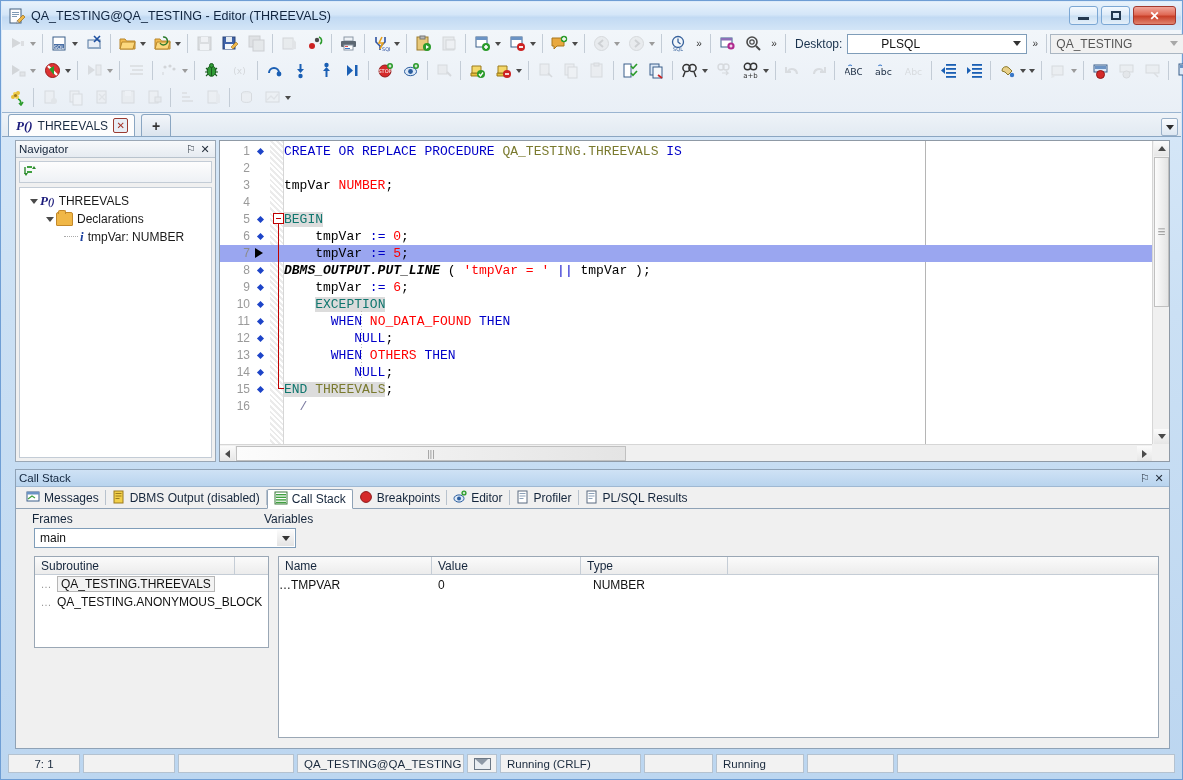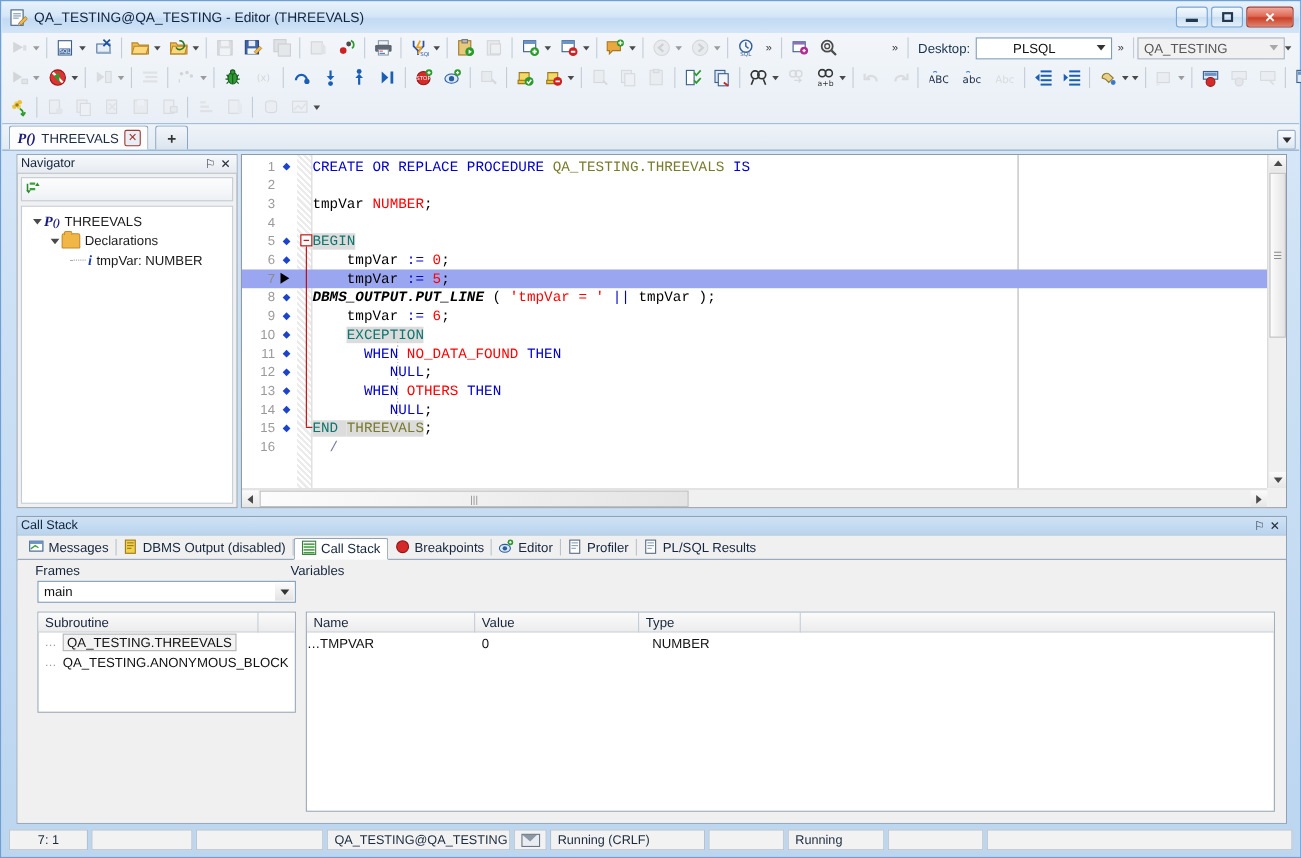--- a/index.html
+++ b/index.html
@@ -278,21 +278,21 @@
   .dtab.active{
     background:#fff;border:1px solid #8fa2b6;border-bottom:1px solid #fff;
     border-radius:2px 2px 0 0;margin-bottom:-1px;
   }
   .dtab-sep{width:1px;height:15px;background:#b8c2cd;align-self:center;}
   .dock-body{
     position:absolute;left:0;top:40px;right:0;bottom:0;background:#f0f0f0;
   }
   .panel-label{position:absolute;font-size:12px;color:#15263c;}
   .frames-combo{
-    position:absolute;left:18px;top:18px;width:235px;height:20px;border:1px solid #7f9db9;background:#fff;
+    position:absolute;left:18px;top:18px;width:262px;height:20px;border:1px solid #7f9db9;background:#fff;
     display:flex;align-items:center;font-size:12px;color:#111;padding-left:5px;box-sizing:border-box;
   }
   .frames-combo .cbtn{position:absolute;right:1px;top:1px;width:17px;height:16px;background:linear-gradient(180deg,#fbfbfb,#e3e3e3);display:flex;align-items:center;justify-content:center;}
   .frames-list{
     position:absolute;left:18px;top:46px;width:235px;height:92px;border:1px solid #9aa7b5;background:#fff;box-sizing:border-box;
   }
   .grid-head{
     height:18px;background:linear-gradient(180deg,#fbfbfb,#ececec);border-bottom:1px solid #c5cdd6;
     display:flex;align-items:center;box-sizing:border-box;
   }
@@ -546,21 +546,21 @@
             <circle cx="7" cy="7" r="5" fill="none" stroke="#4a4a4a" stroke-width="1.6"></circle>
             <circle cx="7" cy="7" r="2.2" fill="none" stroke="#4a4a4a" stroke-width="1.2"></circle>
             <path d="M11 11 l4 4" stroke="#4a4a4a" stroke-width="2"></path>
           </svg>
       </div>
 
       <div class="deskgroup">
         <div class="chev">»</div>
         <div class="sep"></div>
         <span class="desklabel">Desktop:</span>
-        <div class="combo" style="width:124px;padding-left:33px;">
+        <div class="combo" style="width:180px;padding-left:33px;">
           <span>PLSQL</span>
           <span class="cbtn">
               <i></i>
             </span>
         </div>
         <div class="chev">»</div>
         <div class="sep"></div>
         <div class="combo dim" style="width:134px;">
           <span>QA_TESTING</span>
           <span class="cbtn dim">

